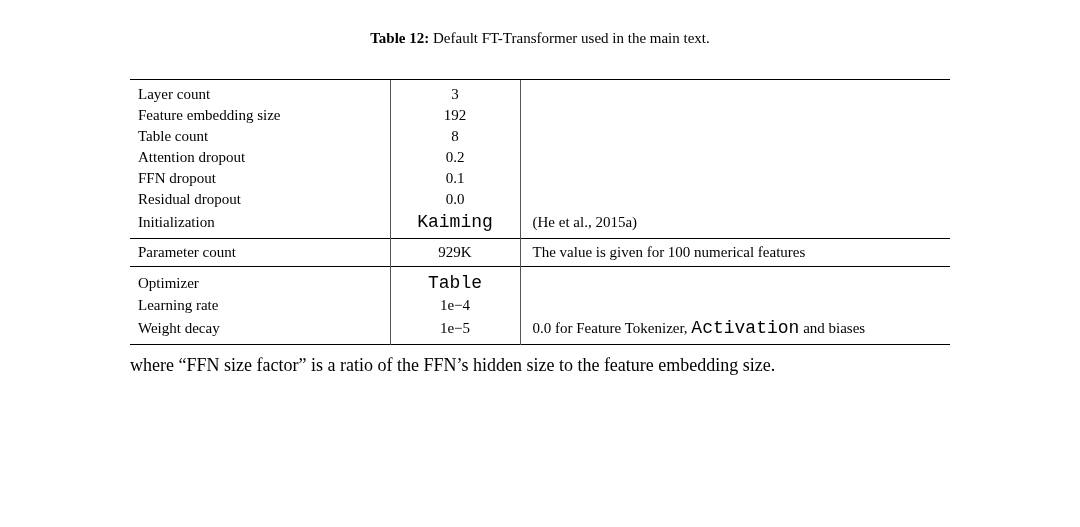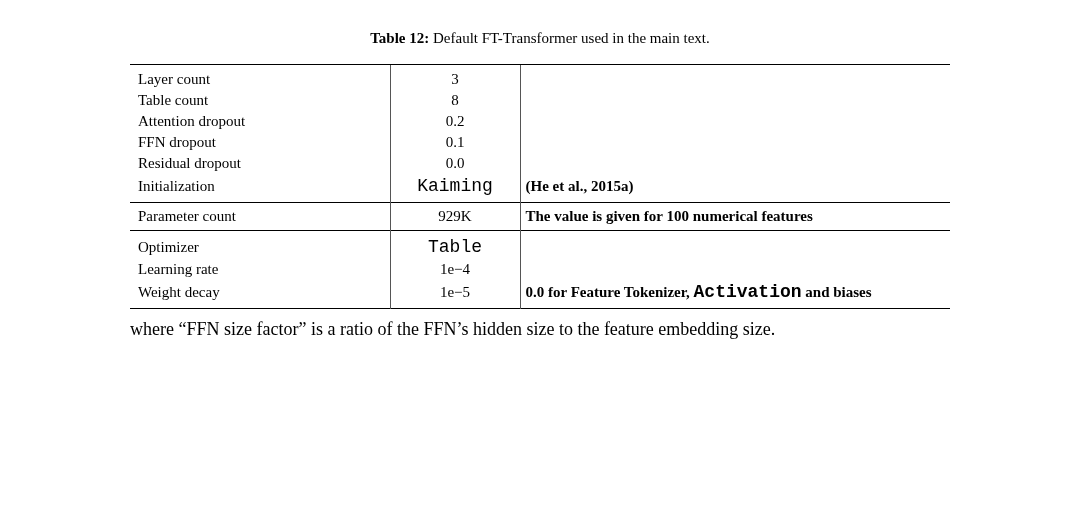--- a/index.html
+++ b/index.html
@@ -16,21 +16,21 @@
       width: 1080px;
       min-height: 527px;
       display: flex;
       flex-direction: column;
       align-items: center;
       padding: 30px 40px 20px 40px;
     }
 
     .caption {
       text-align: center;
-      margin-bottom: 17px;
+      margin-bottom: 32px;
       font-size: 15px;
     }
 
     .table-container {
       width: 820px;
     }
 
     table {
       width: 100%;
       border-collapse: collapse;
@@ -50,22 +50,21 @@
     .col-value {
       text-align: center;
       width: 130px;
       border-left: 1px solid #555;
       border-right: 1px solid #555;
     }
 
     .col-note {
       text-align: left;
       width: 430px;
-      padding-left: 5px;
-      font-weight: bold;
+      padding-left: 12px;
     }
 
     .mono {
       font-family: "Courier New", Courier, monospace;
       font-size: 18px;
     }
 
     .footnote {
       width: 820px;
       margin-top: 10px;
@@ -98,20 +97,25 @@
       <tr>
         <td colspan="3" style="border-top: 1.5px solid #000; padding:0; height:0;"></td>
       </tr>
     </thead>
     <tbody>
 
       <tr>
         <td class="col-label" style="padding-top:6px;">Layer count</td>
         <td class="col-value" style="padding-top:6px;">3</td>
         <td class="col-note" style="padding-top:6px;"></td>
+      </tr>
+      <tr>
+        <td class="col-label">Feature embedding size</td>
+        <td class="col-value">192</td>
+        <td class="col-note"></td>
       </tr>
       <tr>
         <td class="col-label">Table count</td>
         <td class="col-value">8</td>
         <td class="col-note"></td>
       </tr>
       <tr>
         <td class="col-label">Attention dropout</td>
         <td class="col-value">0.2</td>
         <td class="col-note"></td>

